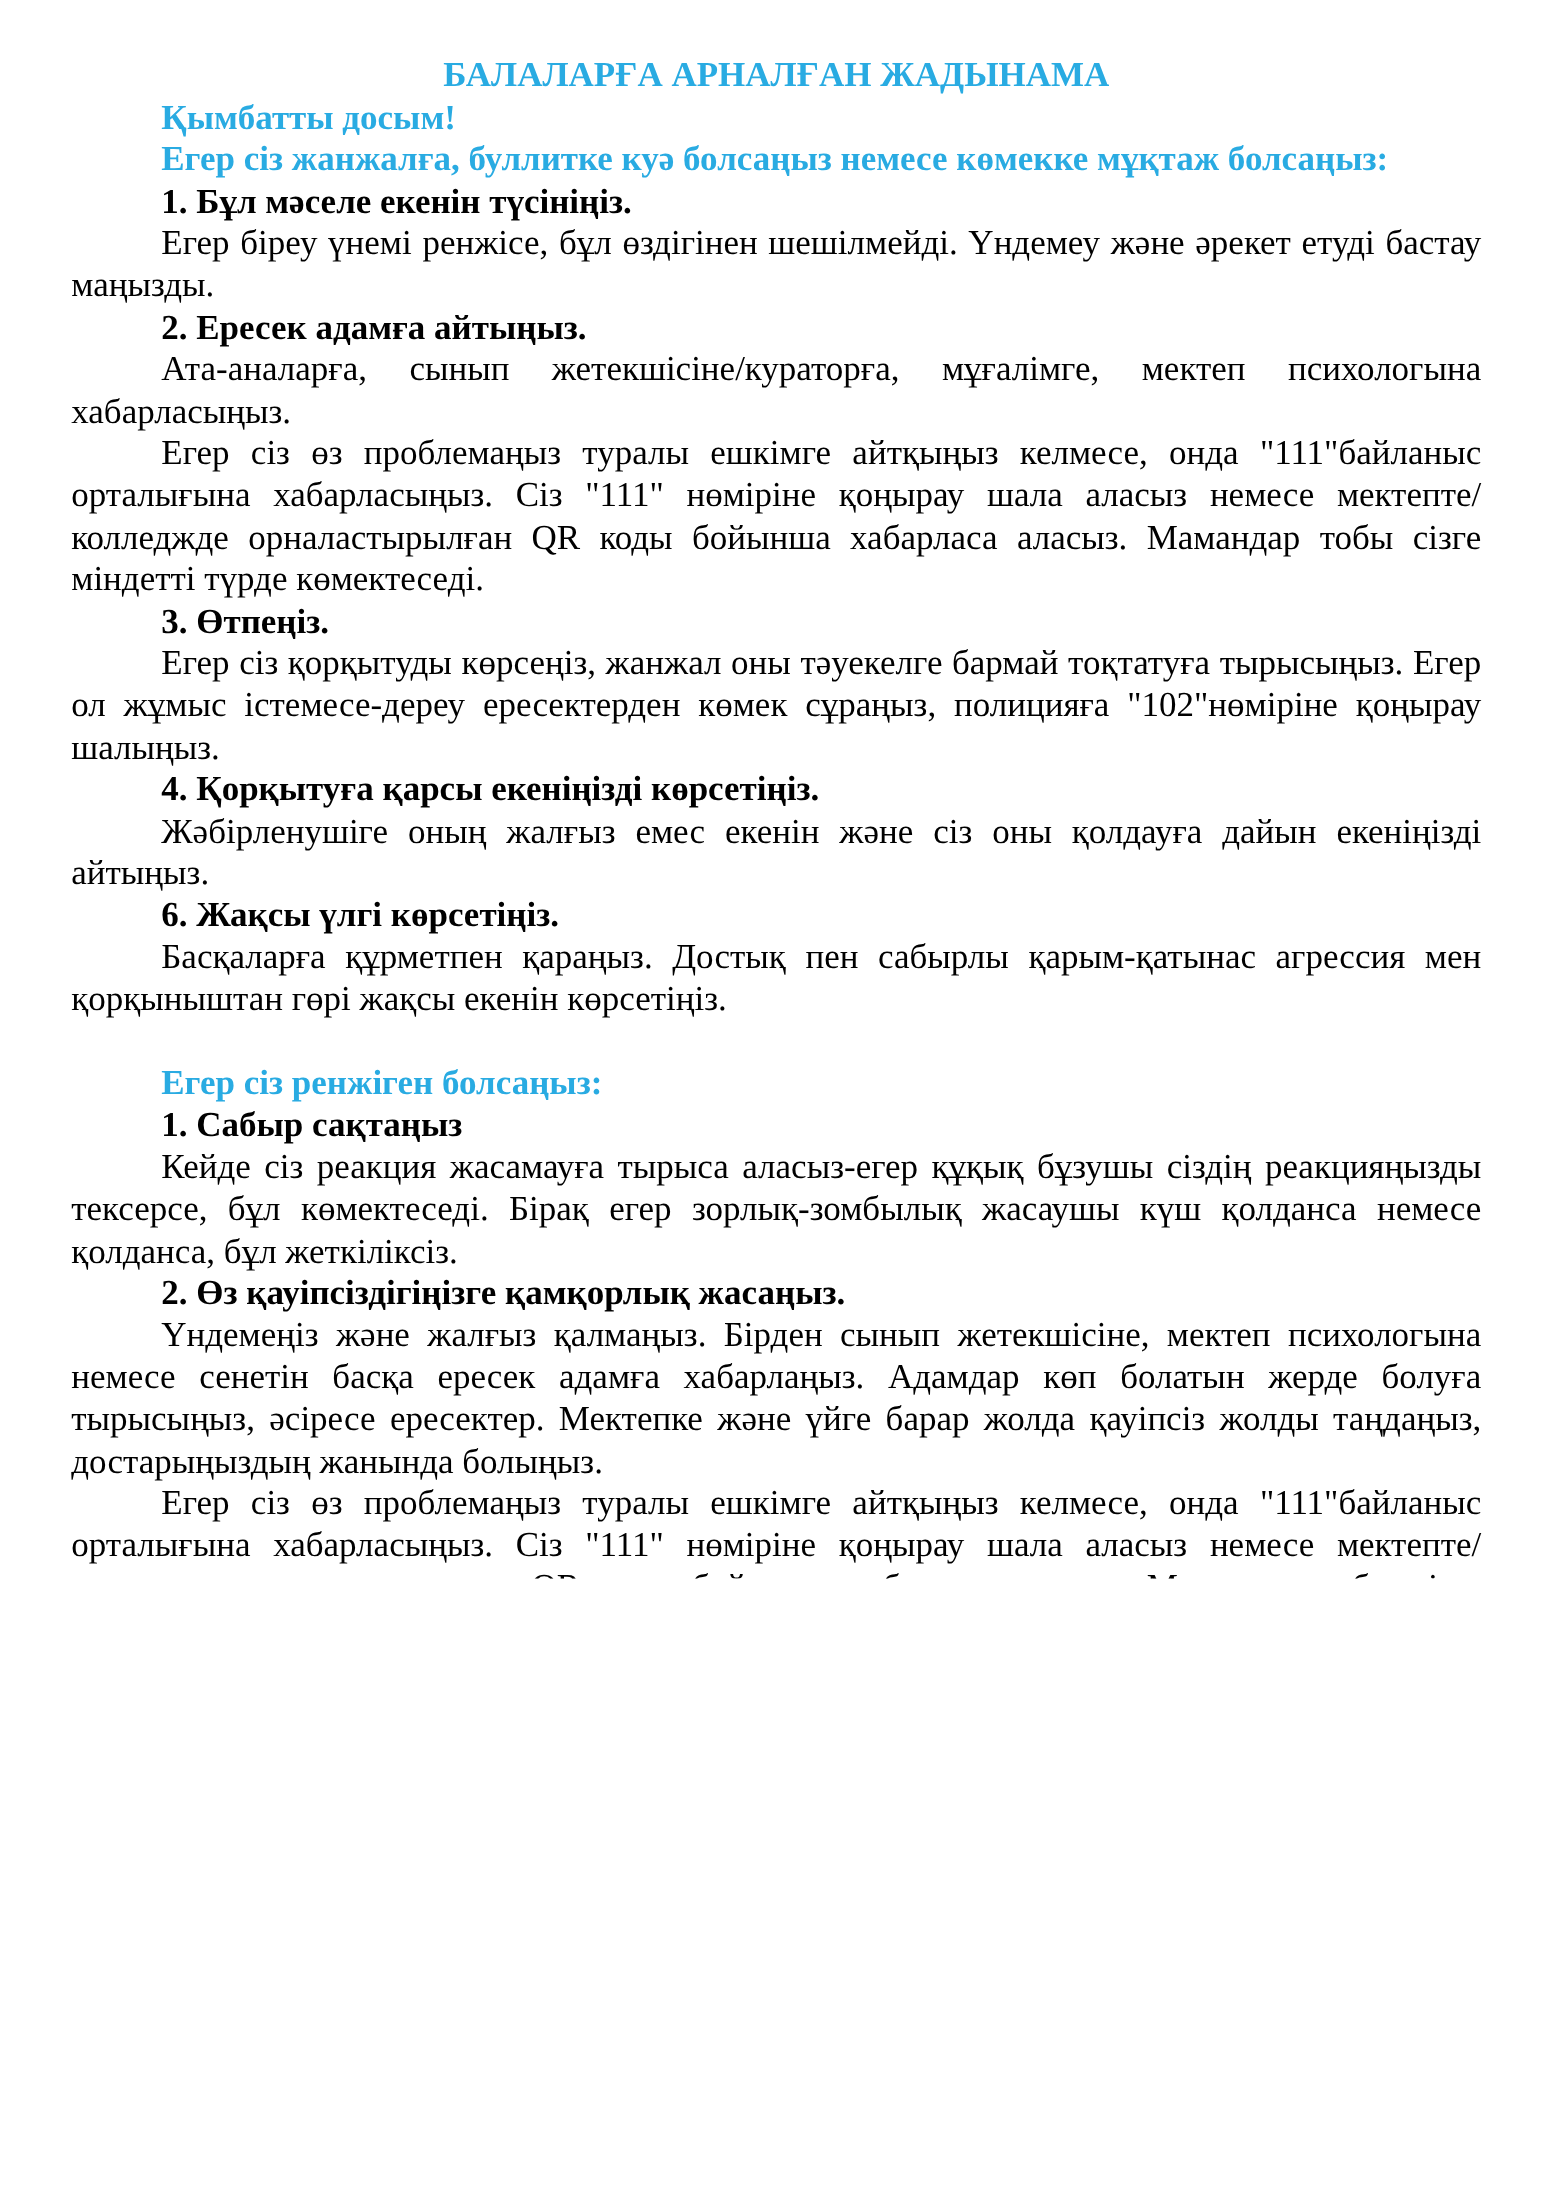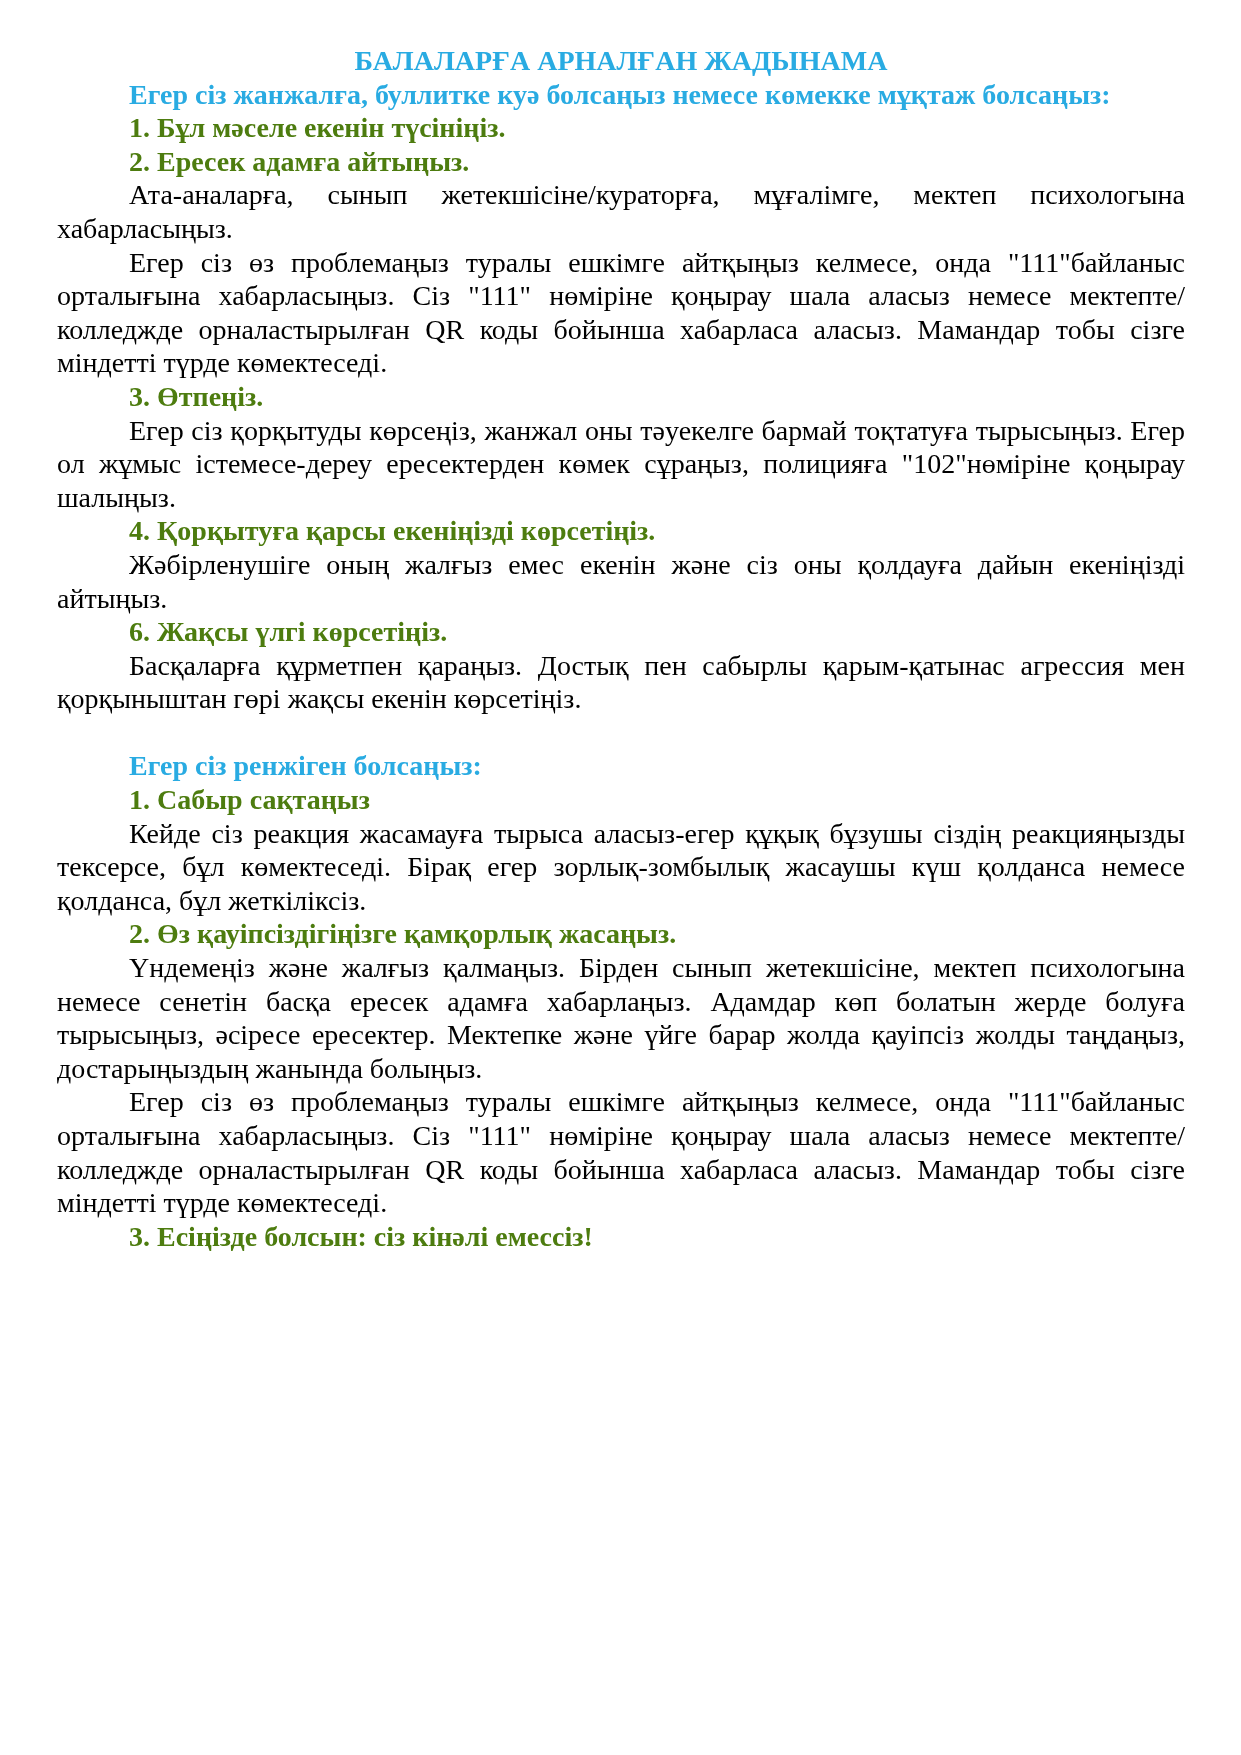--- a/index.html
+++ b/index.html
@@ -32,40 +32,42 @@
   .content p {
     margin: 0;
     padding: 0;
   }
   .block.cyan-heading {
     color: #29ABE2;
     font-weight: bold;
     text-indent: 72px;
   }
   .block.bold-heading {
-    color: #4d7c0f;
+    color: #000000;
     font-weight: bold;
     text-indent: 72px;
   }
   .block.body-para {
     text-align: justify;
     text-indent: 72px;
   }
   .block.spacer {
     min-height: 33px;
   }
 </style>
 </head>
 <body>
 
 <div class="page">
   <p class="doc-title">БАЛАЛАРҒА АРНАЛҒАН ЖАДЫНАМА</p>
   <div class="content">
+      <p class="block cyan-heading">Қымбатты досым!</p>
       <p class="block cyan-heading">Егер сіз жанжалға, буллитке куә болсаңыз немесе көмекке мұқтаж болсаңыз:</p>
       <p class="block bold-heading">1. Бұл мәселе екенін түсініңіз.</p>
+      <p class="block body-para">Егер біреу үнемі ренжісе, бұл өздігінен шешілмейді. Үндемеу және әрекет етуді бастау маңызды.</p>
       <p class="block bold-heading">2. Ересек адамға айтыңыз.</p>
       <p class="block body-para">Ата-аналарға, сынып жетекшісіне/кураторға, мұғалімге, мектеп психологына хабарласыңыз.</p>
       <p class="block body-para">Егер сіз өз проблемаңыз туралы ешкімге айтқыңыз келмесе, онда "111"байланыс орталығына хабарласыңыз. Сіз "111" нөміріне қоңырау шала аласыз немесе мектепте/колледжде орналастырылған QR коды бойынша хабарласа аласыз. Мамандар тобы сізге міндетті түрде көмектеседі.</p>
       <p class="block bold-heading">3. Өтпеңіз.</p>
       <p class="block body-para">Егер сіз қорқытуды көрсеңіз, жанжал оны тәуекелге бармай тоқтатуға тырысыңыз. Егер ол жұмыс істемесе-дереу ересектерден көмек сұраңыз, полицияға "102"нөміріне қоңырау шалыңыз.</p>
       <p class="block bold-heading">4. Қорқытуға қарсы екеніңізді көрсетіңіз.</p>
       <p class="block body-para">Жәбірленушіге оның жалғыз емес екенін және сіз оны қолдауға дайын екеніңізді айтыңыз.</p>
       <p class="block bold-heading">6. Жақсы үлгі көрсетіңіз.</p>
       <p class="block body-para">Басқаларға құрметпен қараңыз. Достық пен сабырлы қарым-қатынас агрессия мен қорқыныштан гөрі жақсы екенін көрсетіңіз.</p>
       <p class="block spacer">&nbsp;</p>

